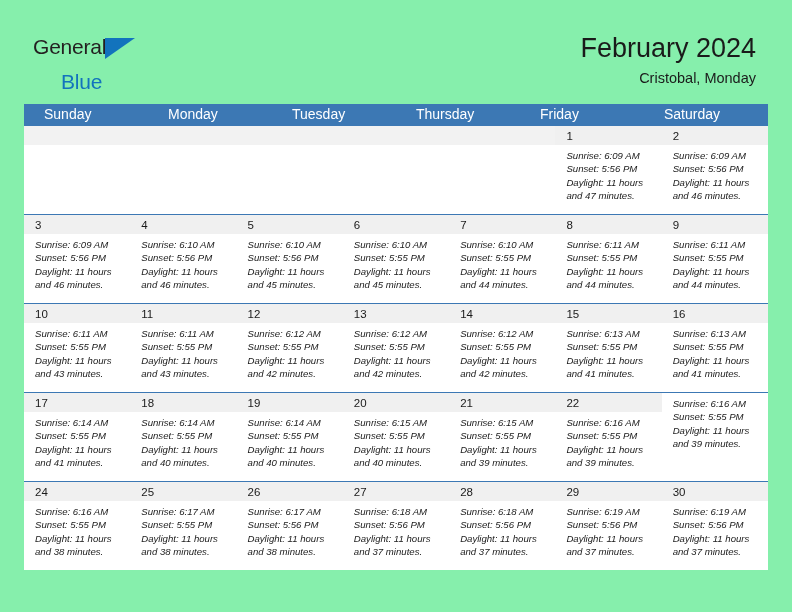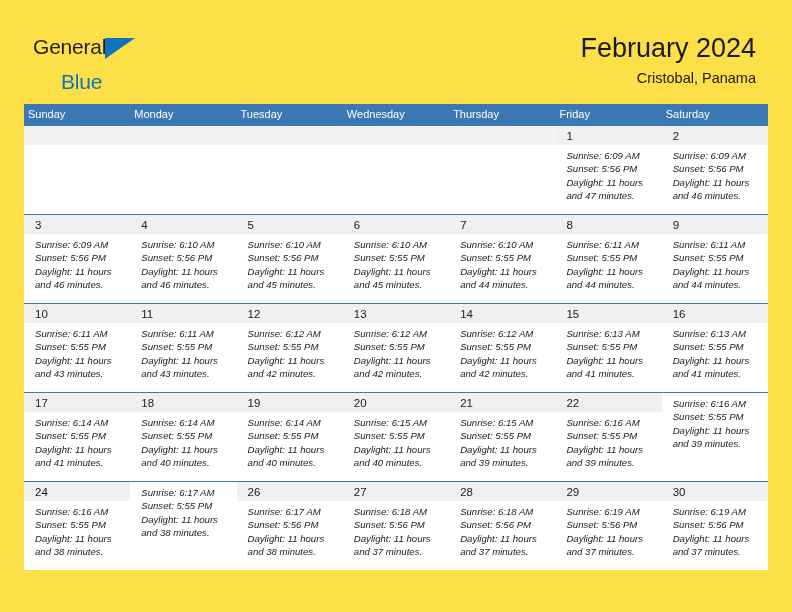--- a/index.html
+++ b/index.html
@@ -9,21 +9,21 @@
     width: 792px;
     height: 612px;
     background: #ffffff;
     font-family: "Liberation Sans", sans-serif;
     color: #000000;
   }
   #page {
     position: relative;
     width: 792px;
     height: 612px;
-    background: #fde047;
+    background: #86efac;
     overflow: hidden;
   }
 
   
   .top-bar {
     position: absolute;
     left: 0; top: 0;
     width: 792px;
     height: 100px;
   }
@@ -92,23 +92,23 @@
   }
   .dow-row {
     display: flex;
     width: 744px;
     height: 21px;
     background: #3c78b4;
   }
   .dow-cell {
     flex: 1 1 0;
     color: #ffffff;
-    font-size: 11px;
+    font-size: 14px;
     line-height: 21px;
-    padding-left: 4px;
+    padding-left: 20px;
     white-space: nowrap;
     overflow: hidden;
   }
 
   .week-row {
     display: flex;
     width: 744px;
     height: 89px;
   }
   .day-cell {
@@ -151,31 +151,30 @@
   <div class="top-bar">
 
     <div class="logo">
       <span class="logo-general">General</span>
       <span class="logo-triangle"></span>
       <span class="logo-blue">Blue</span>
     </div>
 
     <div class="title-block">
       <div class="cal-title">February 2024</div>
-      <div class="cal-subtitle">Cristobal, Panama</div>
+      <div class="cal-subtitle">Cristobal, Monday</div>
     </div>
 
   </div>
 
   <div class="calendar">
     <div class="dow-row">
         <div class="dow-cell">Sunday</div>
         <div class="dow-cell">Monday</div>
         <div class="dow-cell">Tuesday</div>
-        <div class="dow-cell">Wednesday</div>
         <div class="dow-cell">Thursday</div>
         <div class="dow-cell">Friday</div>
         <div class="dow-cell">Saturday</div>
       </div>
     <div id="weeks-container">
         <div class="week-row">
           <div class="day-cell empty">
             <div class="daynum-band"><span class="daynum"></span></div>
             <div class="day-info"></div>
           </div>
@@ -412,20 +411,21 @@
           <div class="day-cell">
             <div class="daynum-band"><span class="daynum">24</span></div>
             <div class="day-info">
               <div class="info-line">Sunrise: 6:16 AM</div>
               <div class="info-line">Sunset: 5:55 PM</div>
               <div class="info-line">Daylight: 11 hours</div>
               <div class="info-line">and 38 minutes.</div>
             </div>
           </div>
           <div class="day-cell">
+            <div class="daynum-band"><span class="daynum">25</span></div>
             <div class="day-info">
               <div class="info-line">Sunrise: 6:17 AM</div>
               <div class="info-line">Sunset: 5:55 PM</div>
               <div class="info-line">Daylight: 11 hours</div>
               <div class="info-line">and 38 minutes.</div>
             </div>
           </div>
           <div class="day-cell">
             <div class="daynum-band"><span class="daynum">26</span></div>
             <div class="day-info">

